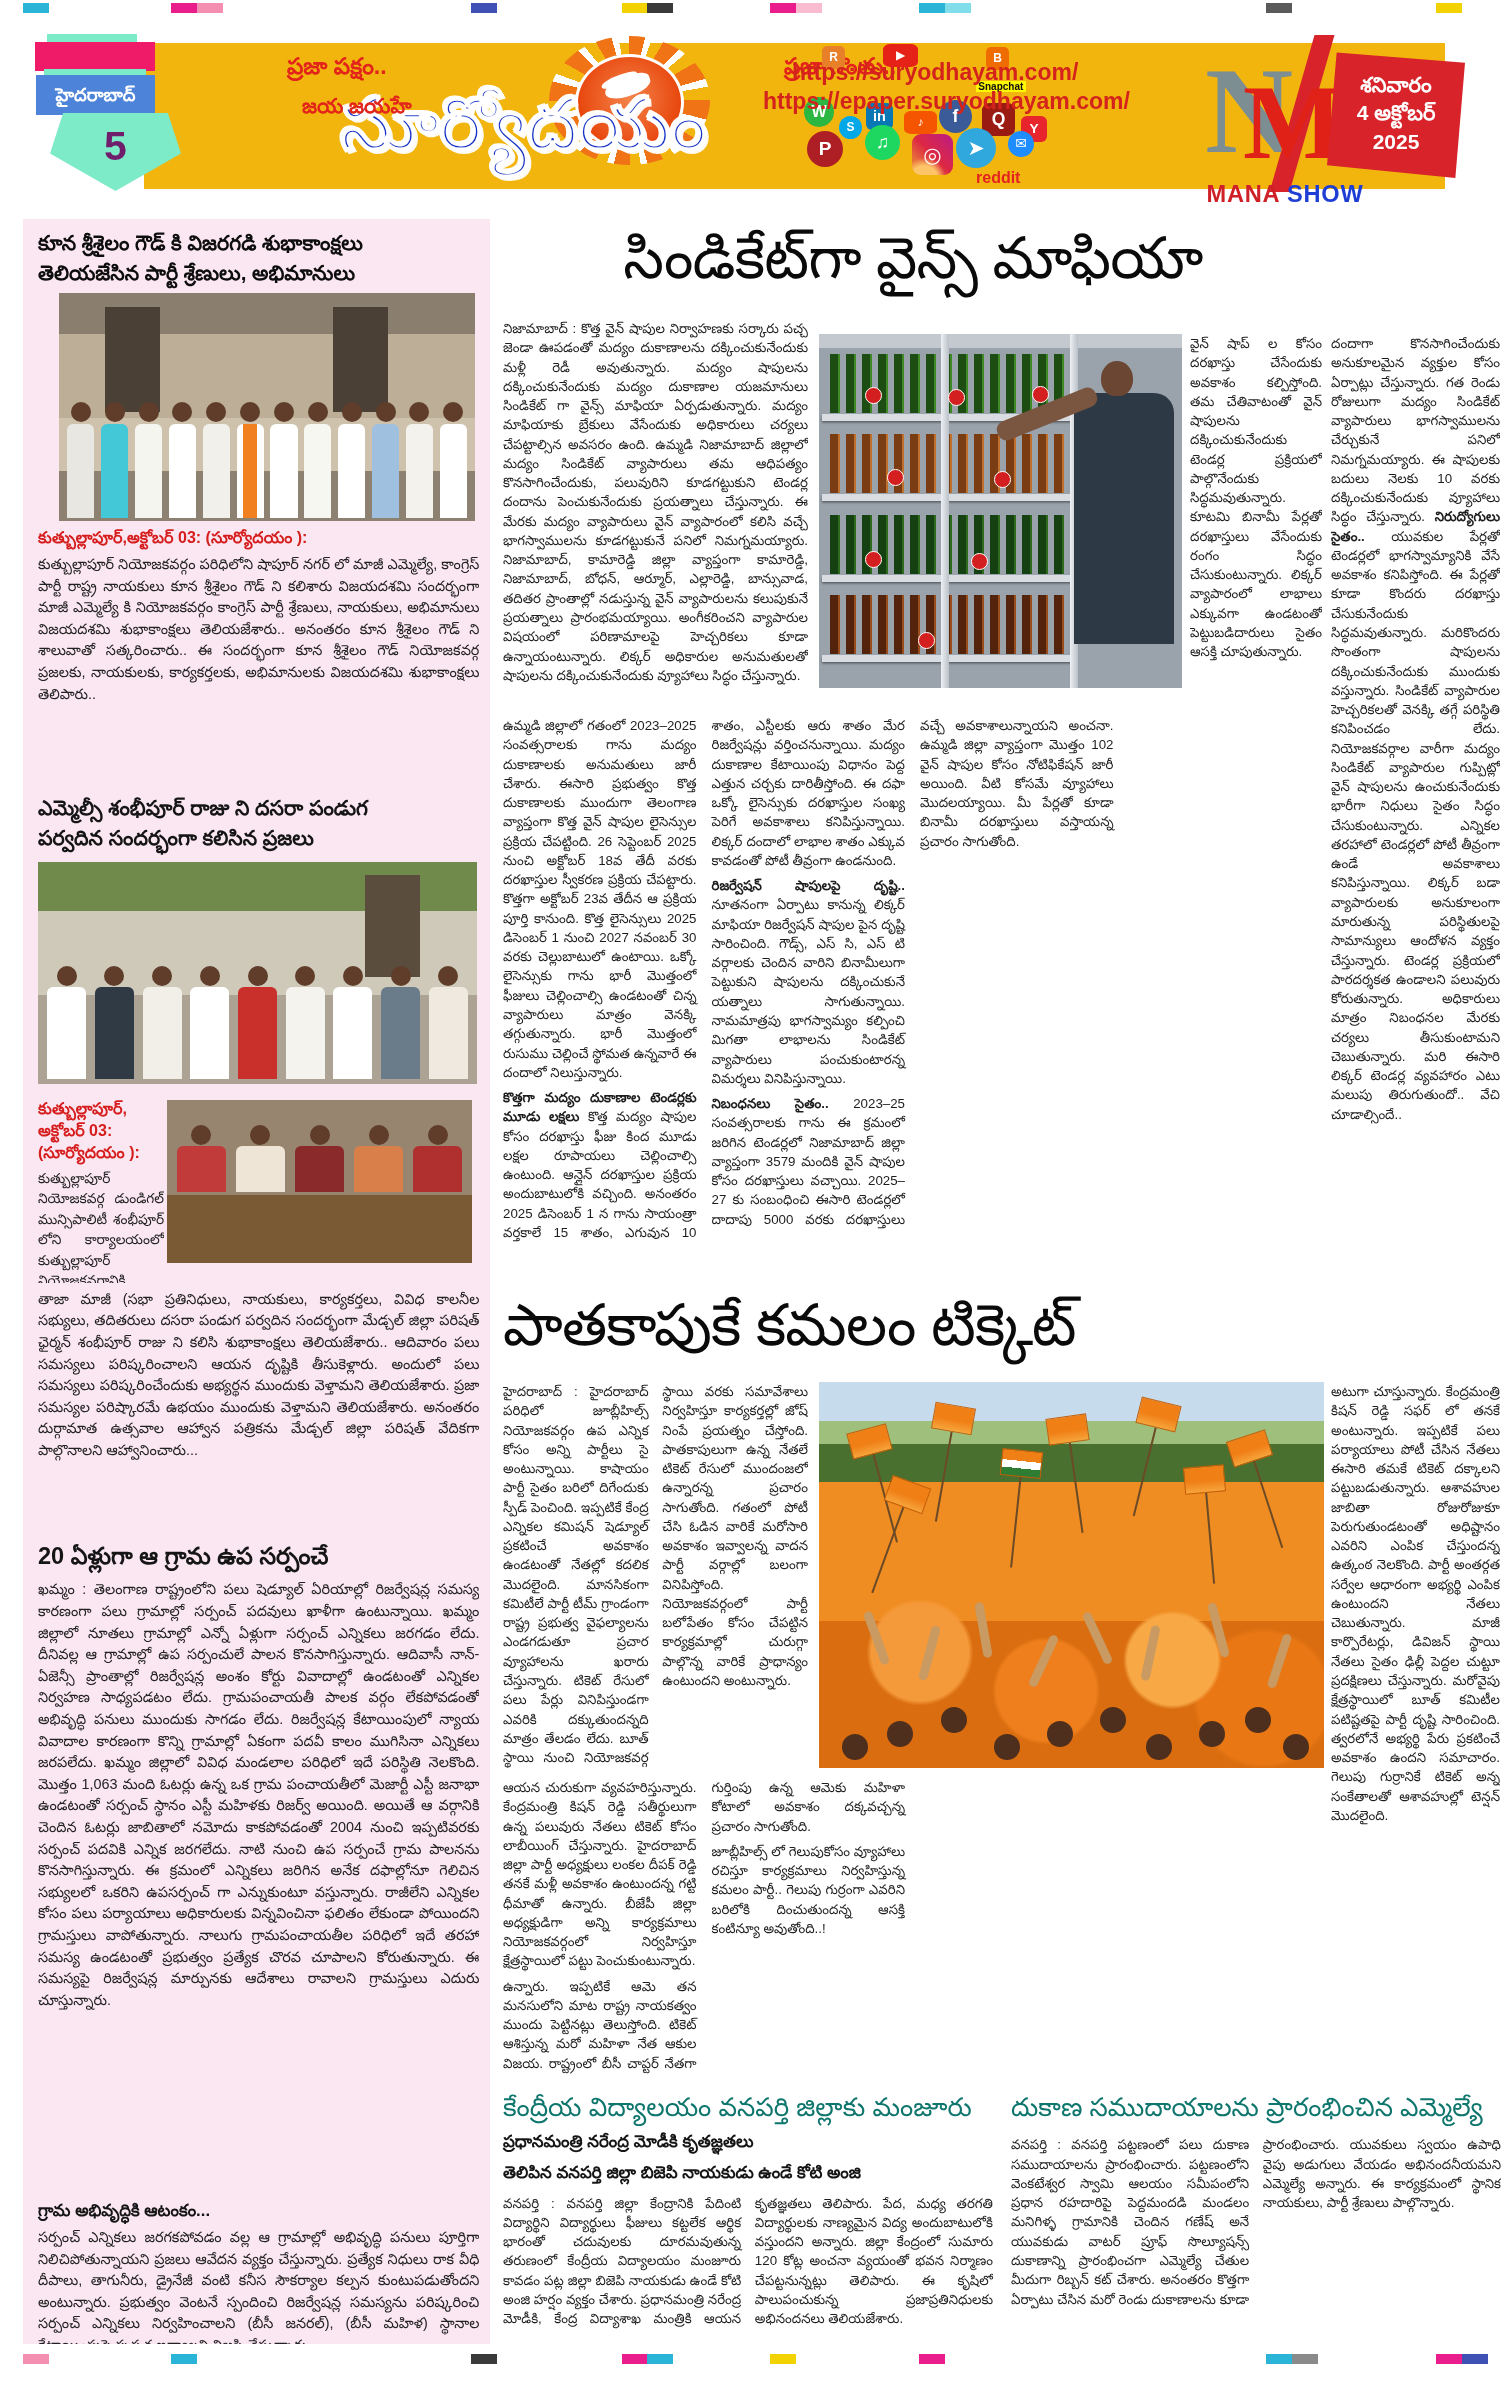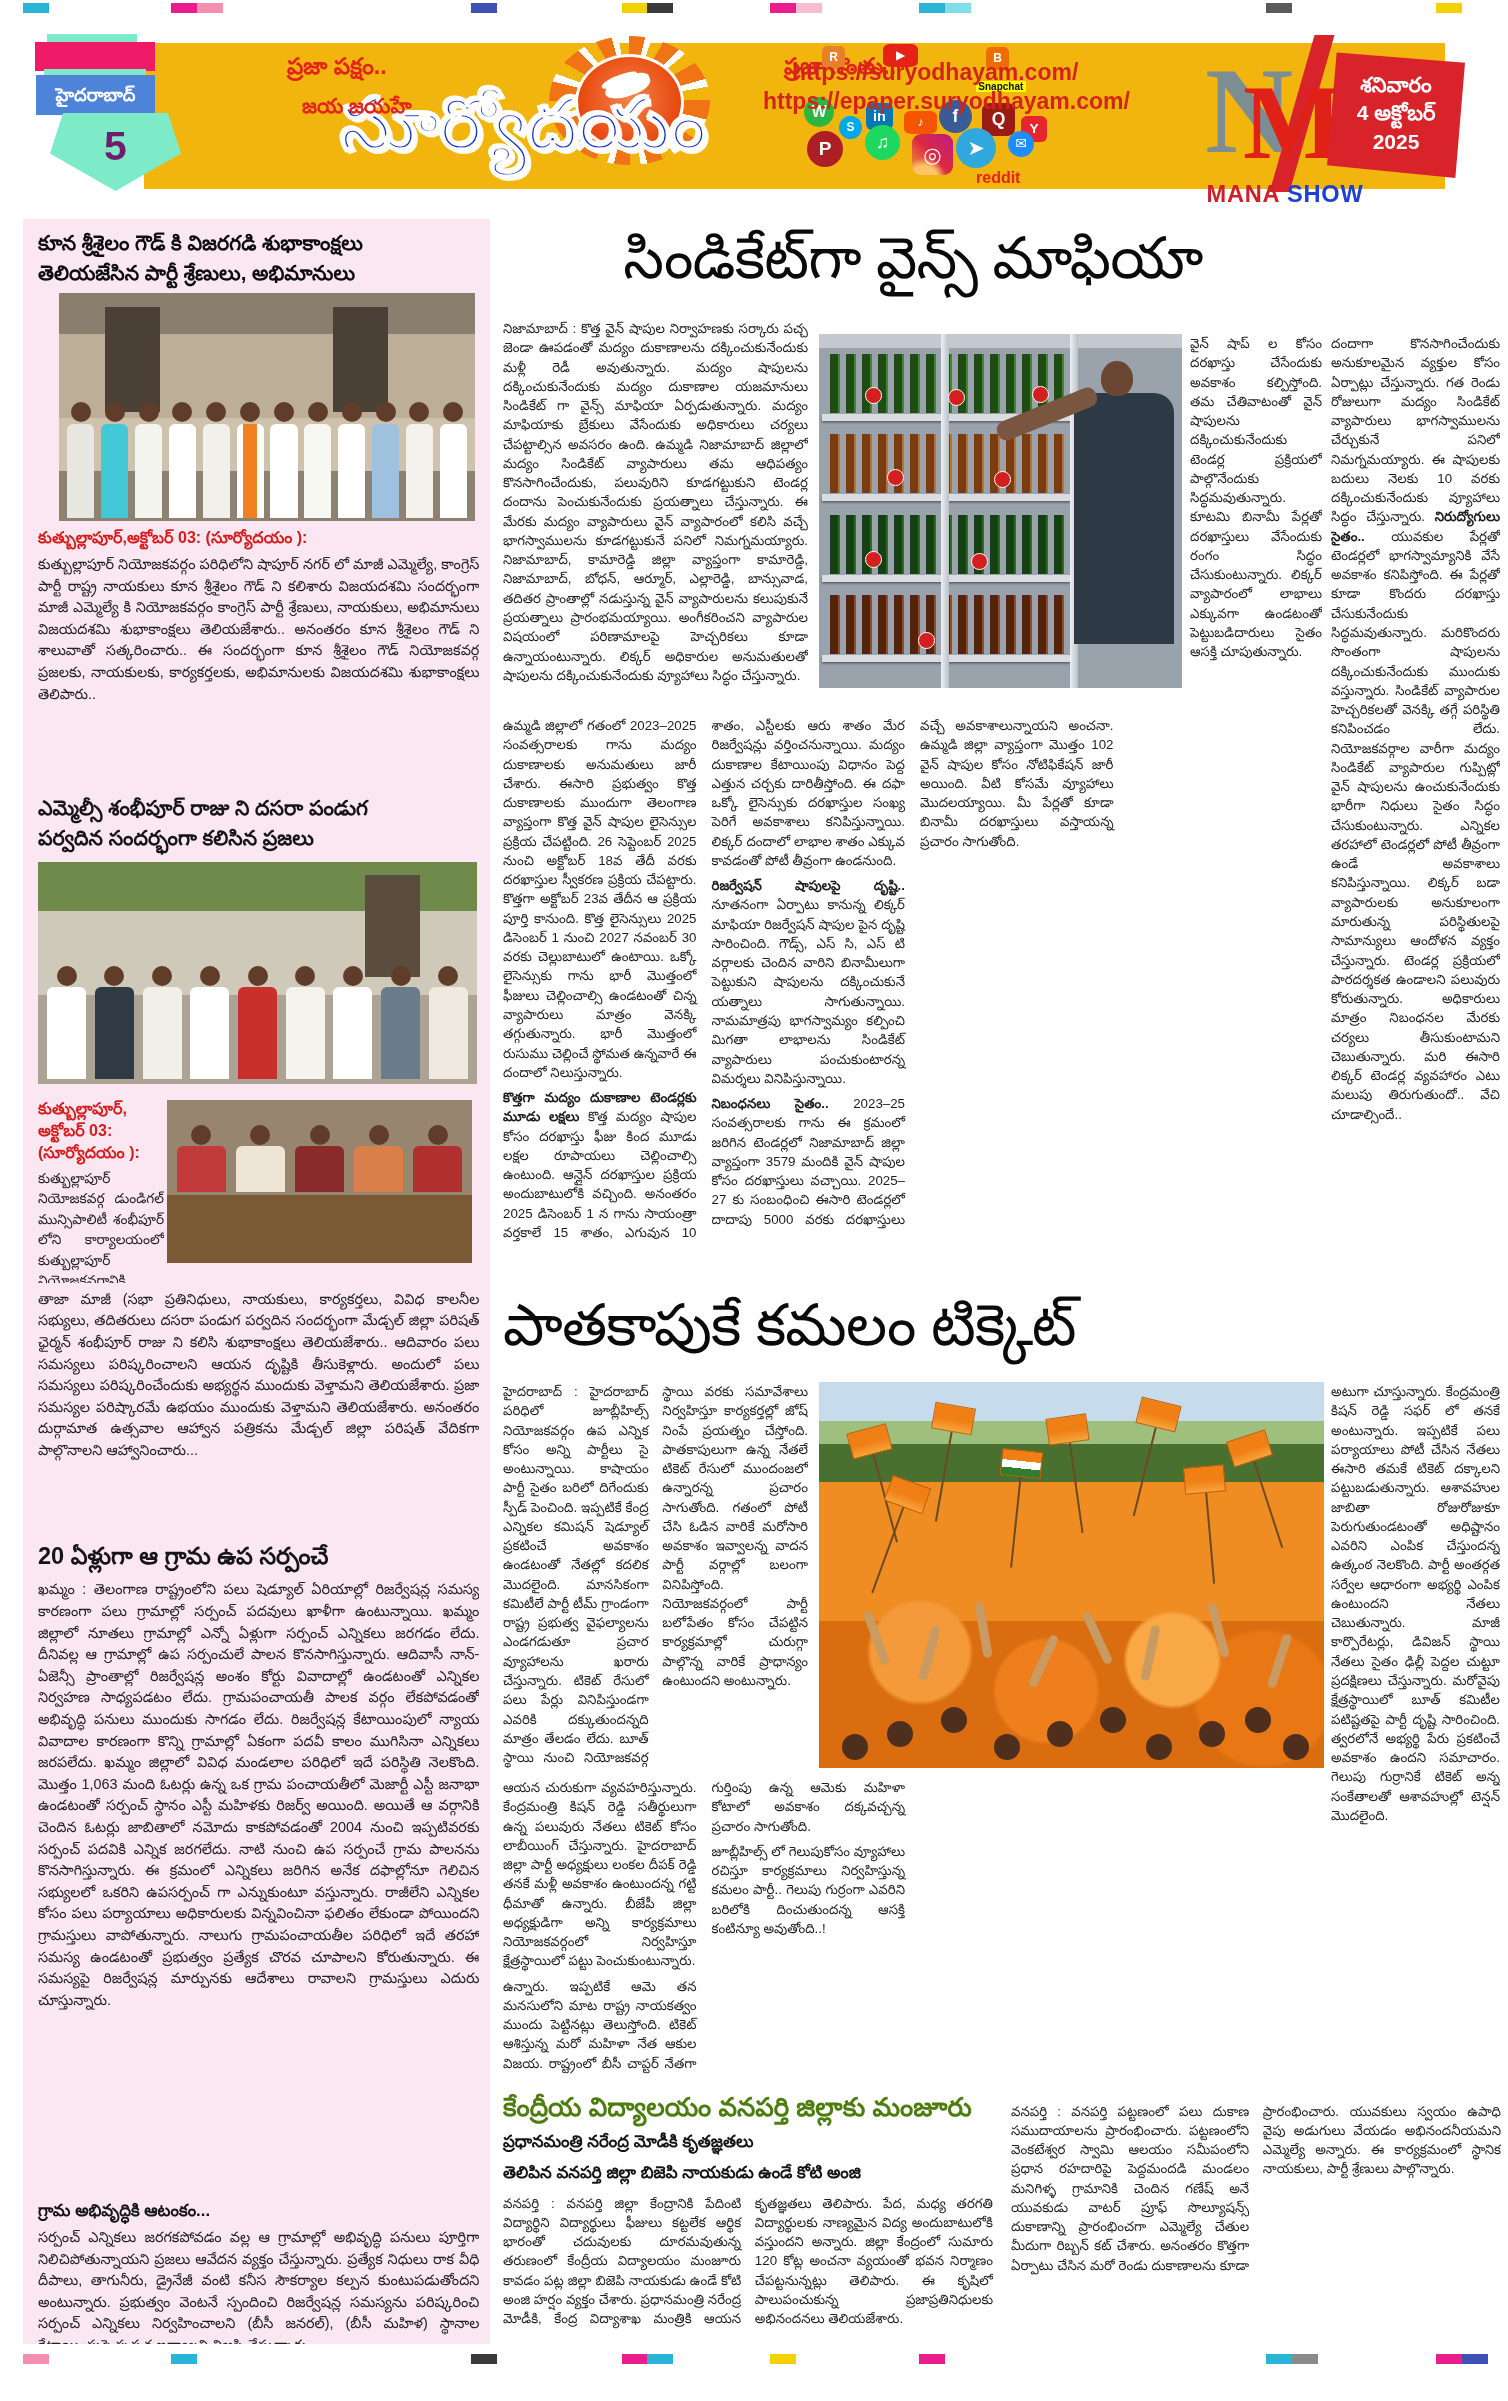--- a/index.html
+++ b/index.html
@@ -74,21 +74,21 @@
 .wman-body{position:absolute;right:7.6px;top:59px;width:100px;height:251px;border-radius:20px 20px 0 0;background:#2e3946;z-index:4}
 .wman-arm{position:absolute;right:82px;top:70px;width:106px;height:20px;border-radius:9px;background:#7a5540;transform:rotate(-22deg);z-index:5}
 
 #photo-rally{position:absolute;left:819px;top:1382px;width:505px;height:386px;overflow:hidden;background:radial-gradient(circle at 20% 70%,#f59a3a 0 10%,transparent 11%),radial-gradient(circle at 45% 80%,#ef7f1c 0 12%,transparent 13%),radial-gradient(circle at 70% 72%,#f8a946 0 10%,transparent 11%),radial-gradient(circle at 88% 82%,#e97714 0 12%,transparent 13%),linear-gradient(180deg,#c6dcec 0 10%,#9ec07c 10% 16%,#49702f 16% 26%,#ef8c22 26% 62%,#d96d10 62%)}
 .flag{position:absolute;width:41px;height:27px;background:linear-gradient(180deg,#f07f16 55%,#f6a53c);border:0.8px solid #c55f08;z-index:3}
 .flag::after{content:'';position:absolute;left:19px;top:26px;width:2.3px;height:91px;background:#6b4a26}
 .flag.bjp{background:linear-gradient(180deg,#f07f16 40%,#fff 40% 70%,#2e7d32 70%)}
 .arm{position:absolute;width:9px;height:56px;background:#c99a62;border-radius:4.6px;z-index:2}
 .chead{position:absolute;width:26px;height:26px;border-radius:50%;background:#4e2f1d;z-index:3}
 
-.h-mid{font-size:26px;font-weight:bold;color:#4d7c0f;line-height:1.3}
+.h-mid{font-size:26px;font-weight:normal;color:#0f766e;line-height:1.3}
 .h-sub{font-size:16.7px;font-weight:bold;margin-top:7.6px}
 </style>
 </head>
 <body>
 
 <div id="reg-top">
     <div class="regsq" style="left: 23px; background: rgb(42, 181, 216);"></div>
     <div class="regsq" style="left: 171px; background: rgb(233, 30, 140);"></div>
     <div class="regsq" style="left: 197px; background: rgb(244, 143, 177);"></div>
     <div class="regsq" style="left: 471px; background: rgb(63, 81, 181);"></div>
@@ -390,15 +390,16 @@
     <p>జూబ్లీహిల్స్ లో గెలుపుకోసం వ్యూహాలు రచిస్తూ కార్యక్రమాలు నిర్వహిస్తున్న కమలం పార్టీ.. గెలుపు గుర్రంగా ఎవరిని బరిలోకి దించుతుందన్న ఆసక్తి కంటిన్యూ అవుతోంది..!</p>
   </div>
 
 <div class="abs" style="left:503px;top:2091px;width:490px">
   <div class="h-mid">కేంద్రీయ విద్యాలయం వనపర్తి జిల్లాకు మంజూరు</div>
   <div class="h-sub">ప్రధానమంత్రి నరేంద్ర మోడీకి కృతజ్ఞతలు</div>
   <div class="h-sub">తెలిపిన వనపర్తి జిల్లా బిజెపి నాయకుడు ఉండే కోటి అంజి</div>
   <div class="bodytxt cols2" style="position:static;height:135px;margin-top:7.6px">వనపర్తి : వనపర్తి జిల్లా కేంద్రానికి పేదింటి విద్యార్థిని విద్యార్థులు ఫీజులు కట్టలేక ఆర్థిక భారంతో చదువులకు దూరమవుతున్న తరుణంలో కేంద్రీయ విద్యాలయం మంజూరు కావడం పట్ల జిల్లా బిజెపి నాయకుడు ఉండే కోటి అంజి హర్షం వ్యక్తం చేశారు. ప్రధానమంత్రి నరేంద్ర మోడీకి, కేంద్ర విద్యాశాఖ మంత్రికి ఆయన కృతజ్ఞతలు తెలిపారు. పేద, మధ్య తరగతి విద్యార్థులకు నాణ్యమైన విద్య అందుబాటులోకి వస్తుందని అన్నారు. జిల్లా కేంద్రంలో సుమారు 120 కోట్ల అంచనా వ్యయంతో భవన నిర్మాణం చేపట్టనున్నట్లు తెలిపారు. ఈ కృషిలో పాలుపంచుకున్న ప్రజాప్రతినిధులకు అభినందనలు తెలియజేశారు.</div>
 </div>
 <div class="abs" style="left:1011px;top:2091px;width:490px">
+  <div class="h-mid">దుకాణ సముదాయాలను ప్రారంభించిన ఎమ్మెల్యే</div>
   <div class="bodytxt cols2" style="position:static;height:192px;margin-top:10.6px">వనపర్తి : వనపర్తి పట్టణంలో పలు దుకాణ సముదాయాలను ప్రారంభించారు. పట్టణంలోని వెంకటేశ్వర స్వామి ఆలయం సమీపంలోని ప్రధాన రహదారిపై పెద్దమందడి మండలం మనిగిళ్ళ గ్రామానికి చెందిన గణేష్ అనే యువకుడు వాటర్ ప్రూఫ్ సొల్యూషన్స్ దుకాణాన్ని ప్రారంభించగా ఎమ్మెల్యే చేతుల మీదుగా రిబ్బన్ కట్ చేశారు. అనంతరం కొత్తగా ఏర్పాటు చేసిన మరో రెండు దుకాణాలను కూడా ప్రారంభించారు. యువకులు స్వయం ఉపాధి వైపు అడుగులు వేయడం అభినందనీయమని ఎమ్మెల్యే అన్నారు. ఈ కార్యక్రమంలో స్థానిక నాయకులు, పార్టీ శ్రేణులు పాల్గొన్నారు.</div>
 </div>
 
 
 </body></html>

